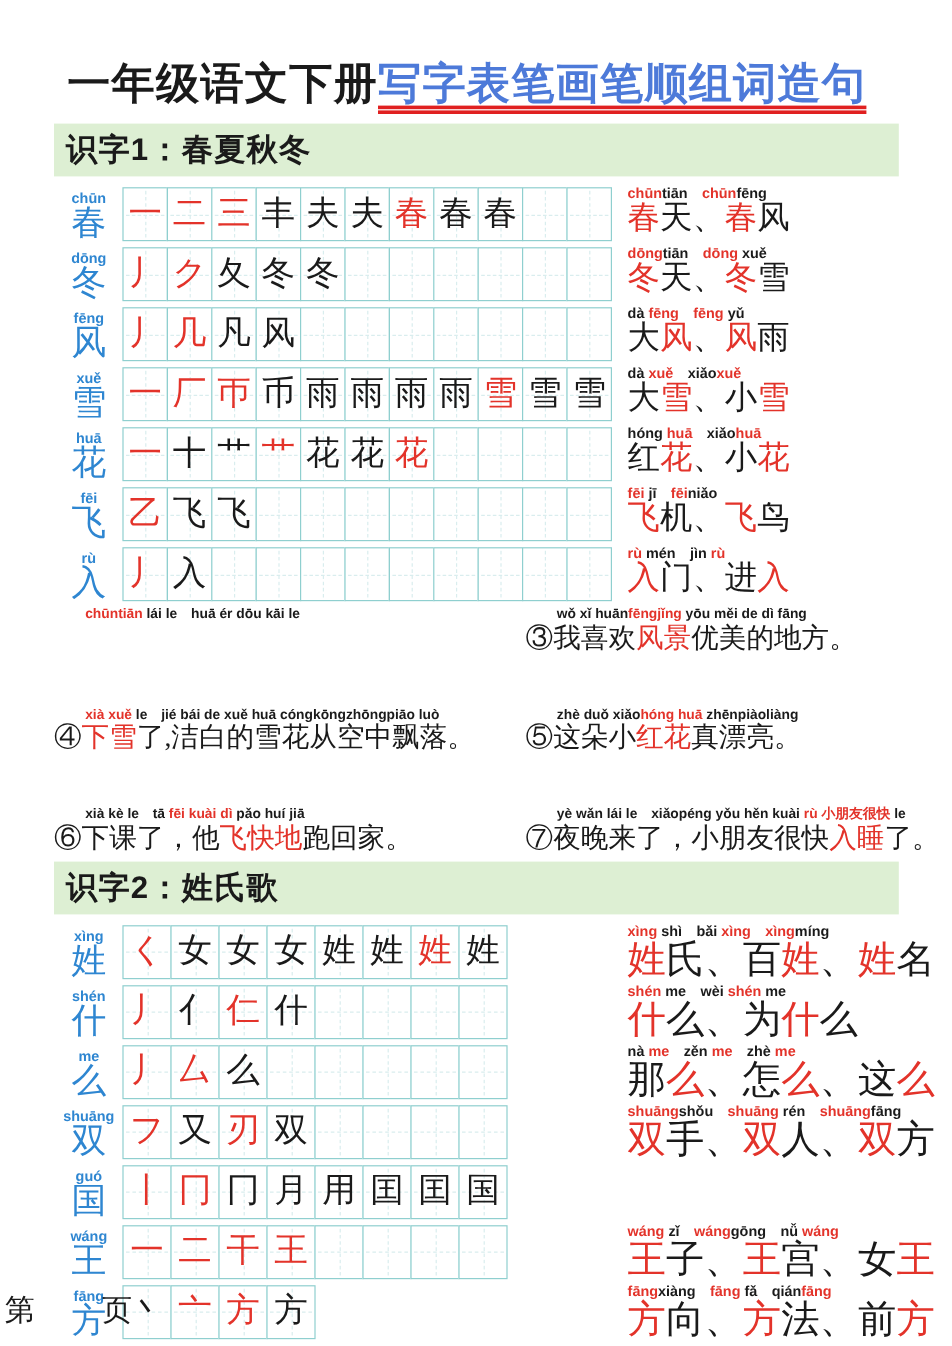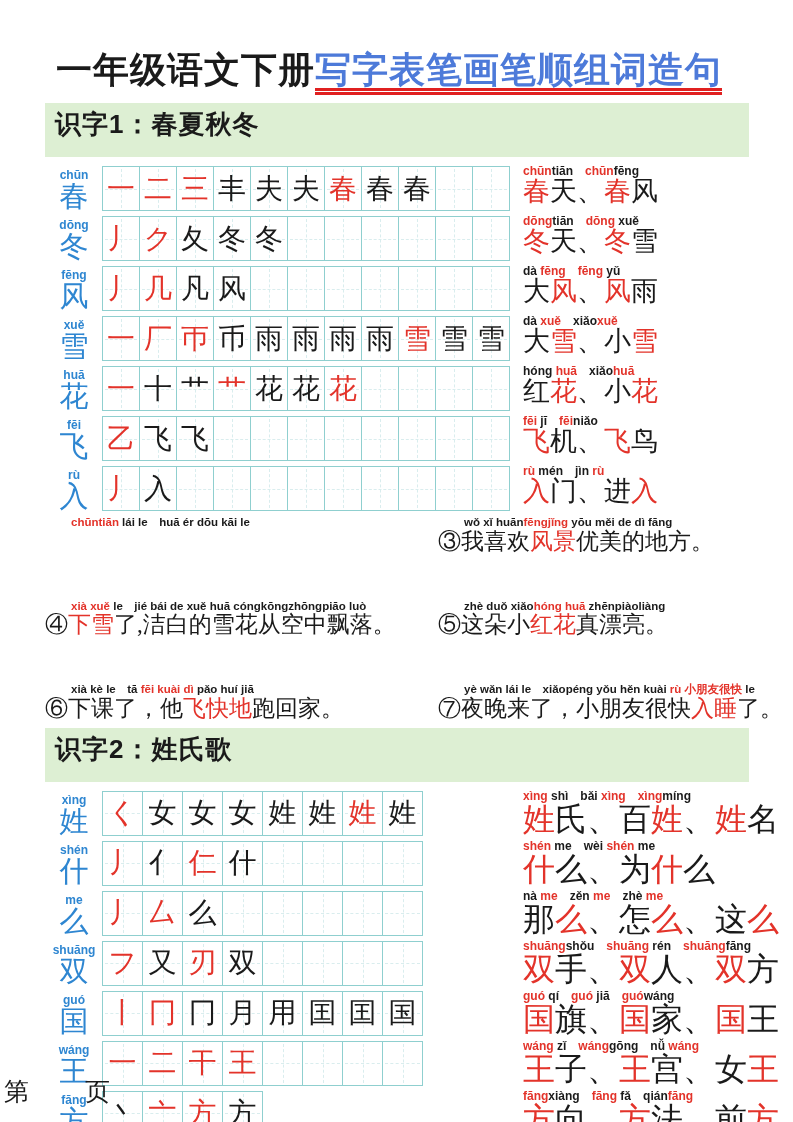--- a/index.html
+++ b/index.html
@@ -16,21 +16,21 @@
   
   .title{margin:46px 0 8px 56px; font-size:36px; font-weight:bold; letter-spacing:1px; white-space:nowrap;}
   .title .blue{
     color:var(--title-blue);
     text-decoration:underline double var(--underline);
     text-decoration-thickness:3px; text-underline-offset:6px;
   }
   
   .sec-hdr{
     margin:0 44px 8px 45px; background:var(--hdr-bg);
-    font-size:26px; font-weight:bold; padding:4px 10px 15px 10px; letter-spacing:1px;
+    font-size:26px; font-weight:bold; padding:4px 10px 5px 10px; letter-spacing:1px;
   }
   .sec-hdr.second{margin-top:8px;}
   
   .rows{margin-left:45px;}
   .crow{display:flex; align-items:flex-end; position:relative; height:46px; margin-bottom:4px;}
   .charblock{width:58px; text-align:center; color:var(--blue); line-height:1;}
   .charblock .py{font-size:12px; font-weight:bold; display:block; margin-bottom:1px;}
   .charblock .hz{font-size:29px; display:block; font-family:"Liberation Serif", serif;}
   .grid{display:flex;}
   .cell{
@@ -482,24 +482,20 @@
           <div class="cell">
             <span>囯</span>
           </div>
           <div class="cell">
             <span>囯</span>
           </div>
           <div class="cell">
             <span>国</span>
           </div>
         </div>
-        <div class="words">
-          <div class="wpy"><span class="red">guó</span><span> qí</span><span>　</span><span class="red">guó</span><span> jiā</span><span>　</span><span class="red">guó</span><span>wáng</span></div>
-          <div class="wtx"><span class="red">国</span><span>旗、</span><span class="red">国</span><span>家、</span><span class="red">国</span><span>王</span></div>
-        </div>
       </div>
       <div class="crow">
         <div class="charblock">
           <span class="py">wáng</span>
           <span class="hz">王</span>
         </div>
         <div class="grid">
           <div class="cell">
             <span class="red">一</span>
           </div>

